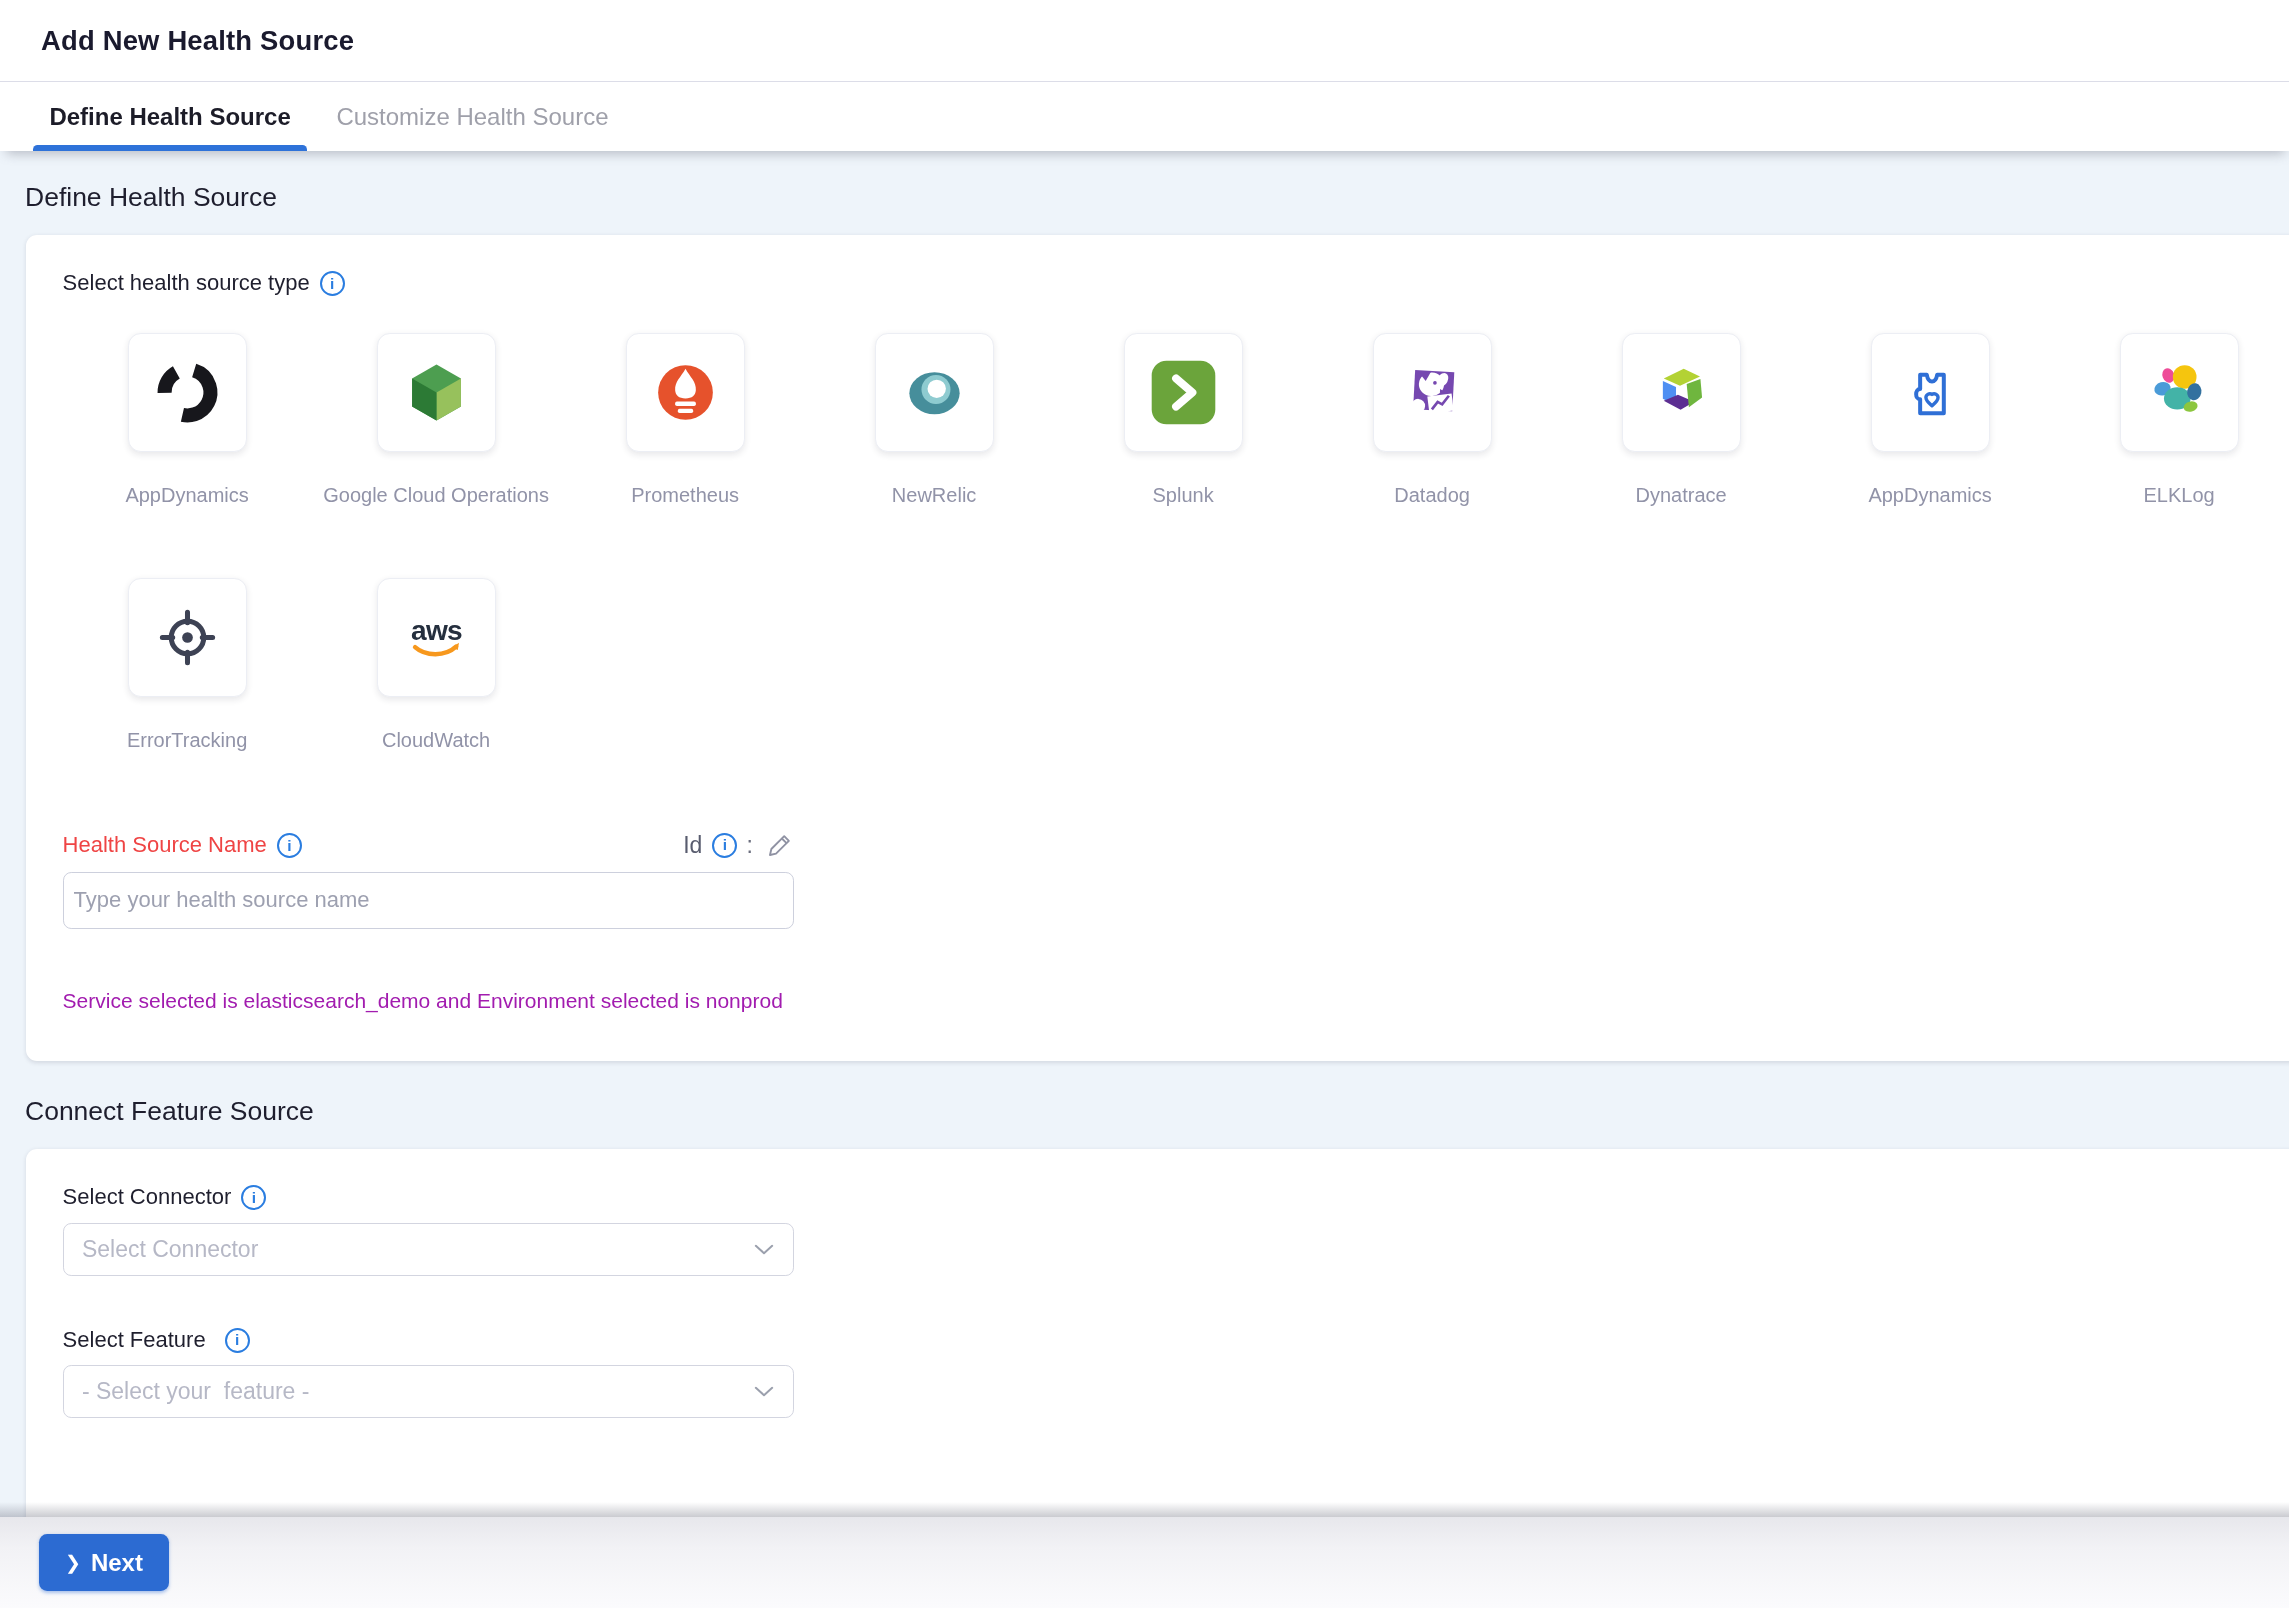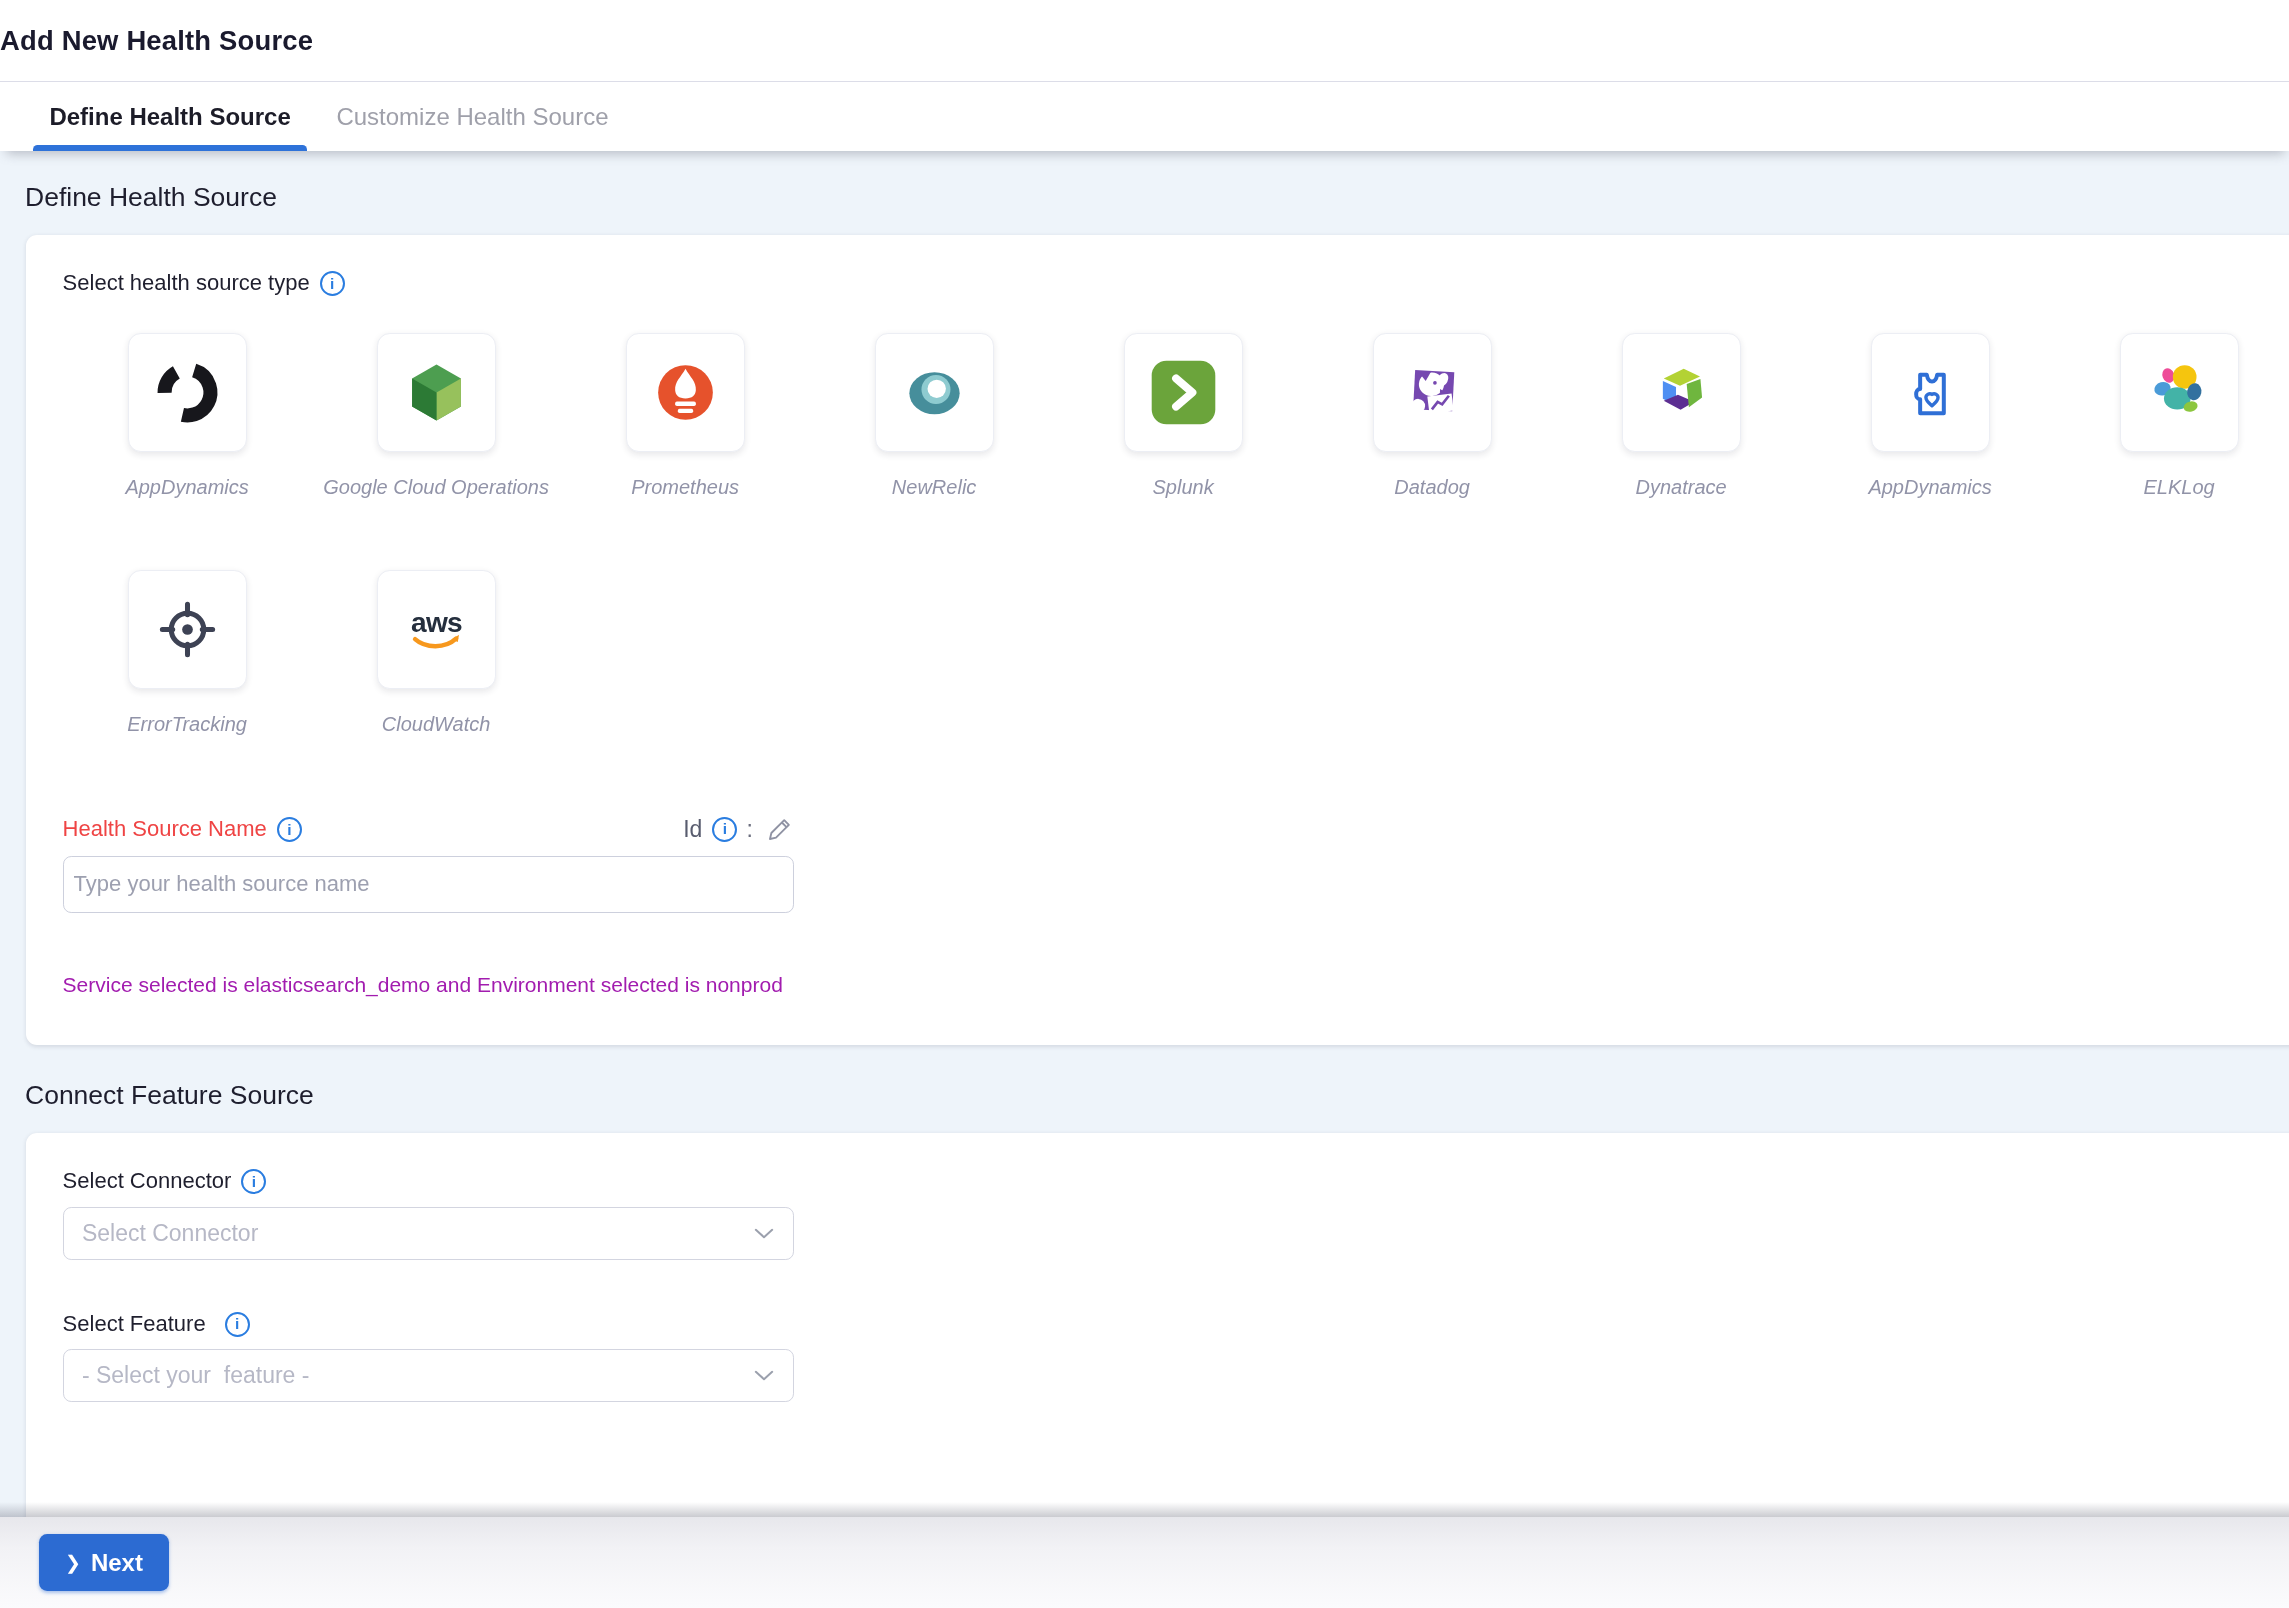--- a/index.html
+++ b/index.html
@@ -1,21 +1,21 @@
 <!DOCTYPE html>
 <html style="font-size:14.6px"><head>
 <meta charset="utf-8">
 <style>
   * { margin:0; padding:0; box-sizing:border-box; }
   html,body { width:2290px; height:1608px; }
   body { font-family:"Liberation Sans","DejaVu Sans",sans-serif; background:#eef4fa; overflow:hidden; }
   .page { position:relative; width:2290px; height:1608px; overflow:hidden; }
 
   
-  .hdr { height:82px; background:#fff; display:flex; align-items:center; 
+  .hdr { height:82px; background:#fff; display:flex; align-items:center; padding-left:41px;
          border-bottom:0.9px solid #dcdde8; }
   .hdr h1 { font-size:27.4px; font-weight:700; color:#1a1a2e; letter-spacing:0.2px; }
 
   
   .tabbar { position:relative; z-index:5; height:69px; background:#fff; display:flex; align-items:stretch;
             padding-left:33px; box-shadow:0 8.2px 11px -5.5px rgba(96,97,112,.40); }
   .tab { position:relative; display:flex; align-items:center; padding:0 16.4px; margin-right:12.8px;
          font-size:24px; font-weight:400; color:#9fa0aa; cursor:pointer; }
   .tab.active { color:#1c1c28; font-weight:700; }
   .tab.active::after { content:""; position:absolute; left:0; right:0; bottom:0; height:6.4px;
@@ -36,21 +36,21 @@
 
   
   .sources { margin-top:37px; }
   .source-row { display:flex; }
   .source-row + .source-row { margin-top:71px; }
   .source-item { width:249px; display:flex; flex-direction:column; align-items:center; flex:none; }
   .icon-card { width:119px; height:119px; background:#fff; border:0.9px solid #eceef4; border-radius:12.8px;
           box-shadow:0 2.7px 6.4px rgba(40,41,61,.10); display:flex; align-items:center; justify-content:center;
           cursor:pointer; }
   .icon-card svg { width:71px; height:71px; }
-  .source-label { margin-top:24px; font-size:20px; color:#9193a8; white-space:nowrap;font-style:italic; }
+  .source-label { margin-top:32px; font-size:20px; color:#9193a8; white-space:nowrap; }
 
   
   .name-row { margin-top:79px; width:731px; display:flex; justify-content:space-between; align-items:center; }
   .id-group { display:flex; align-items:center; font-size:23px; color:#585c6e; }
   .id-group .sep { margin:0 12.8px 0 9.1px; color:#6b6e7e; }
   .pencil svg { width:28px; height:28px; display:block; cursor:pointer; }
 
   .text-input { width:731px; height:57px; margin-top:12.8px; border:1.4px solid #cdd0dd; border-radius:8.2px;
           font-size:22px; color:#1c1c28; padding:0 10px; outline:none; background:#fff;
           font-family:"Liberation Sans","DejaVu Sans",sans-serif; display:block; }

